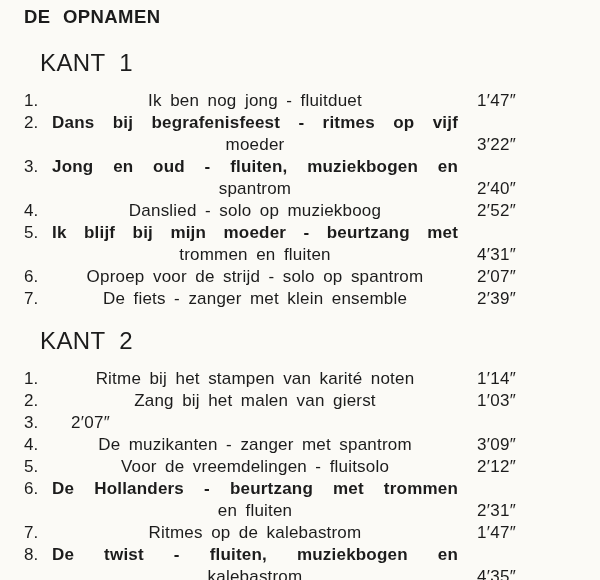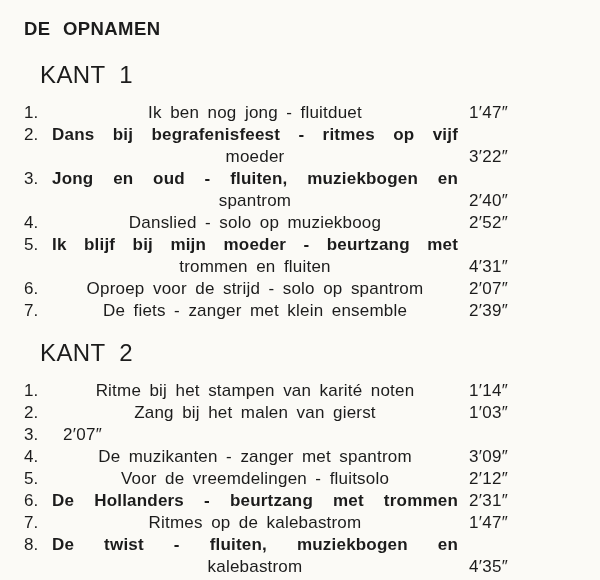--- a/index.html
+++ b/index.html
@@ -13,21 +13,21 @@
     background: #fbfaf6;
     color: #1c1c1c;
     font-family: "Liberation Sans", sans-serif;
     font-size: 17px;
     line-height: 22px;
   }
   .page {
     box-sizing: border-box;
     width: 600px;
     height: 544px;
-    padding: 18px 20px 0 24px;
+    padding: 6px 20px 0 24px;
   }
   .page-title {
     margin: 0;
     font-size: 18.5px;
     font-weight: bold;
     line-height: 22px;
     letter-spacing: 0.4px;
     word-spacing: 7px;
   }
   .side-section .side-label {
@@ -60,21 +60,21 @@
     letter-spacing: 0.2px;
     text-align: center;
   }
   .title-line.fill {
     text-align: justify;
     text-align-last: justify;
     font-weight: bold;
   }
   .track-dur {
     flex: none;
-    margin-left: 11px;
+    margin-left: 19px;
     align-self: flex-end;
     line-height: 22px;
     letter-spacing: 0.3px;
     white-space: nowrap;
   }
 </style>
 </head>
 <body style="background: rgb(251, 250, 246); color: rgb(28, 28, 28);">
 
 <div class="page">
@@ -169,20 +169,21 @@
             <span class="track-num">5.</span>
             <div class="track-title">
               <div class="title-line">Voor de vreemdelingen - fluitsolo</div>
             </div>
             <span class="track-dur">2′12″</span>
           </div>
           <div class="track-row">
             <span class="track-num">6.</span>
             <div class="track-title">
               <div class="title-line fill">De Hollanders - beurtzang met trommen</div>
+              <div class="title-line">en fluiten</div>
             </div>
             <span class="track-dur">2′31″</span>
           </div>
           <div class="track-row">
             <span class="track-num">7.</span>
             <div class="track-title">
               <div class="title-line">Ritmes op de kalebastrom</div>
             </div>
             <span class="track-dur">1′47″</span>
           </div>

